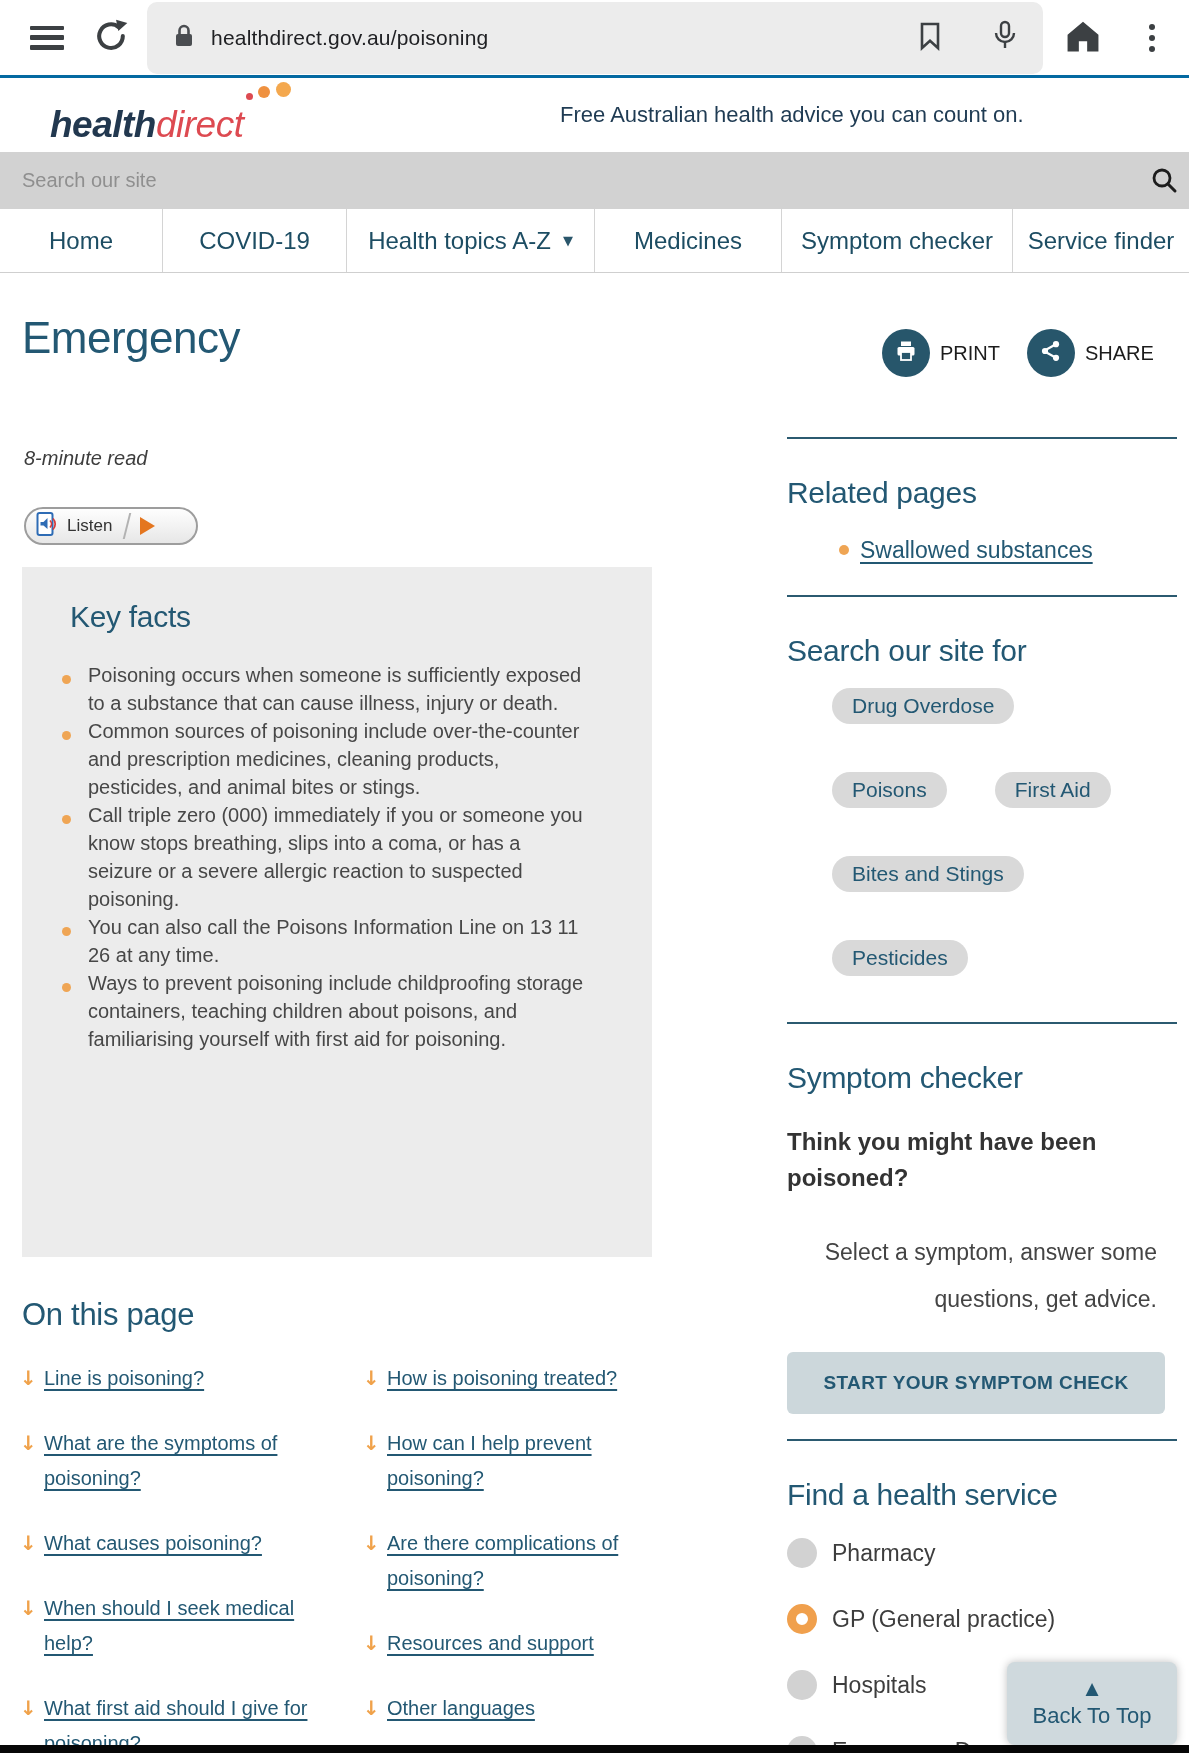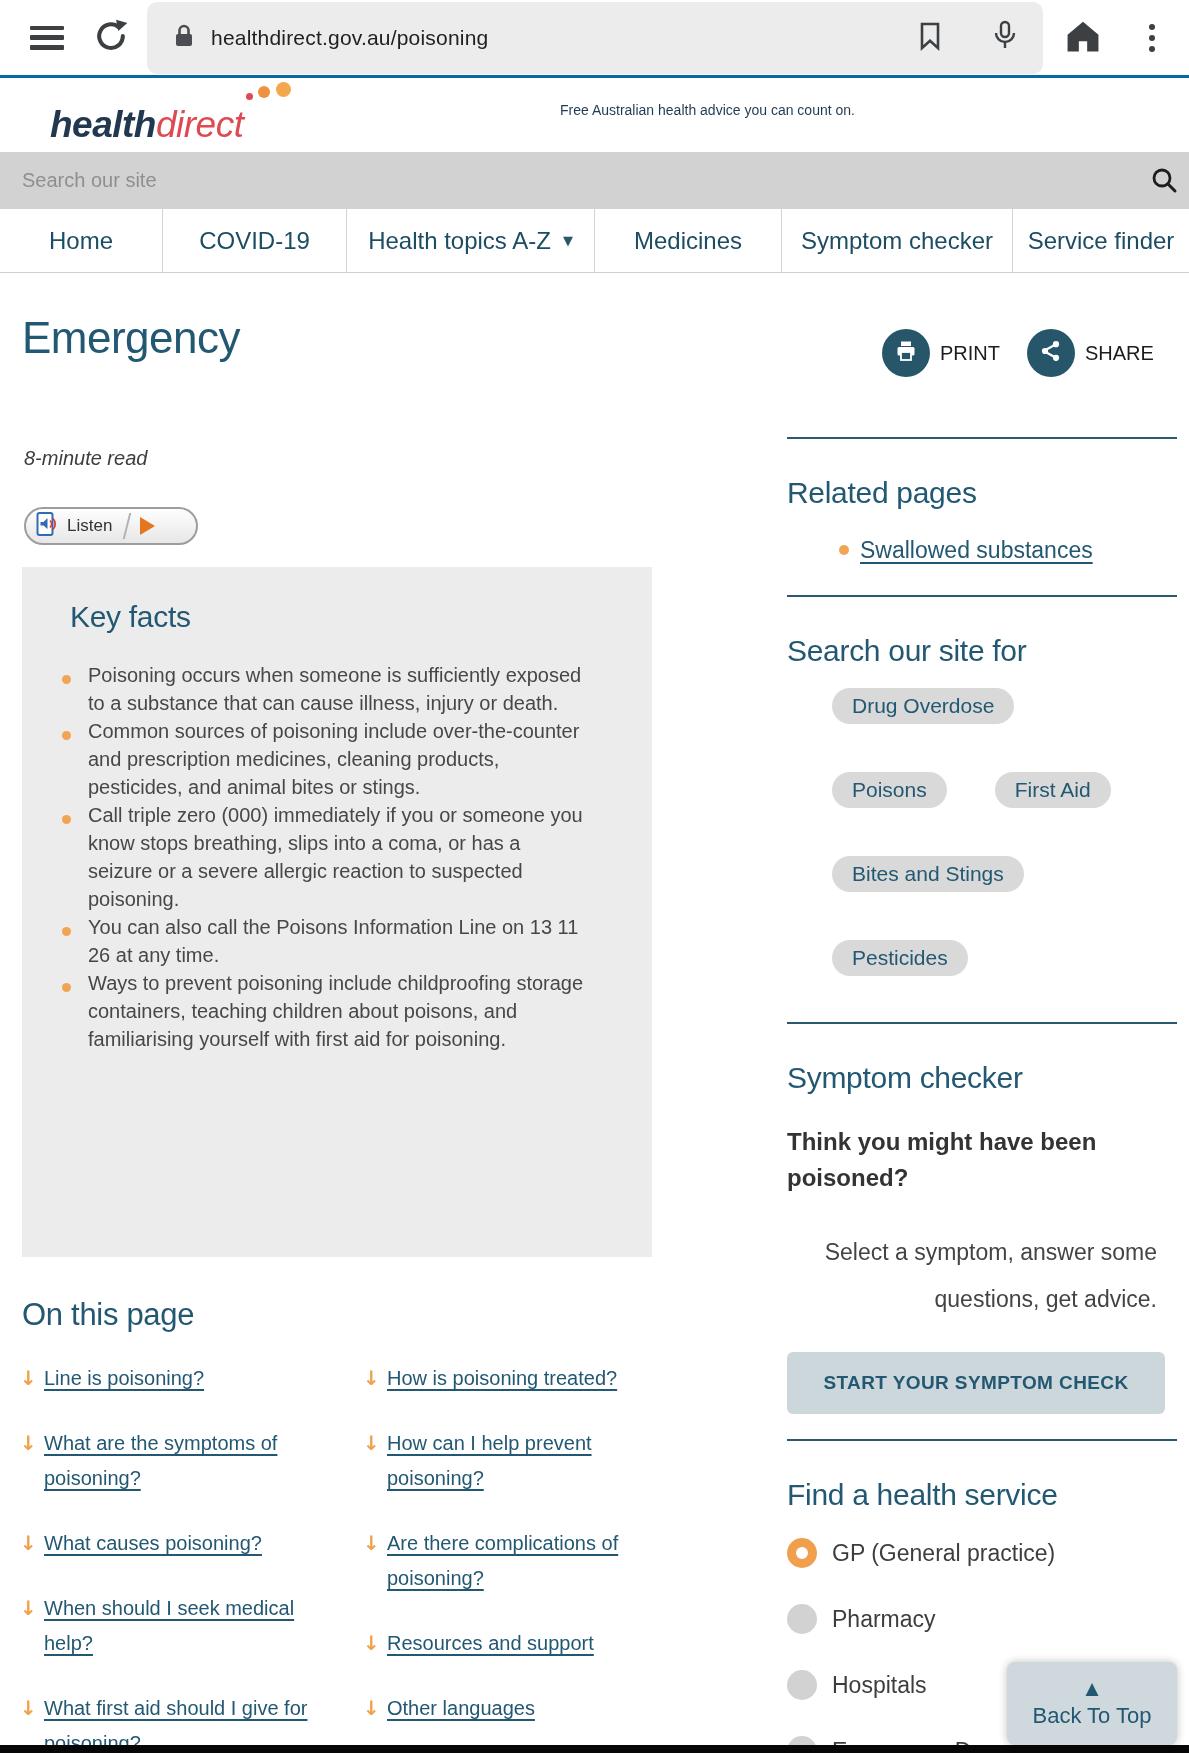--- a/index.html
+++ b/index.html
@@ -26,21 +26,21 @@
 
   
   .site-header { height:74px; background:#fff; position:relative; }
   .logo { position:absolute; left:22px; top:26px; font-style:italic; font-size:37px; letter-spacing:-0.5px;margin-left:28px; }
   .logo .lg1 { font-weight:bold; color:#22384f; }
   .logo .lg2 { color:#dd4a51; }
   .logo-dots i { position:absolute; border-radius:50%; }
   .logo-dots .d1 { width:7px; height:7px; background:#dd4a51; left:196px; top:-11px; }
   .logo-dots .d2 { width:12px; height:12px; background:#ef9140; left:208px; top:-18px; }
   .logo-dots .d3 { width:15px; height:15px; background:#f4a84e; left:226px; top:-22px; }
-  .tagline { position:absolute; left:560px; top:24px; font-size:14px; color:#1f3b53; }
+  .tagline { position:absolute; left:560px; top:24px; font-size:22px; color:#1f3b53; }
 
   
   .search-bar { height:57px; background:#d2d2d2; position:relative; display:flex; align-items:center; }
   .search-bar input { border:none; outline:none; background:transparent; font-size:20px;
     font-family:"Liberation Sans",sans-serif; color:#444; padding-left:22px; width:1100px; }
   .search-bar input::placeholder { color:#8f8f8f; opacity:1; }
   .search-glass { position:absolute; right:10px; top:14px; cursor:pointer; }
 
   
   .nav { height:64px; background:#fff; border-bottom:1px solid #cfcfcf; display:flex; }
@@ -349,26 +349,26 @@
     <h2 class="sec sc-h">Symptom checker</h2>
     <p class="sc-q">Think you might have been poisoned?</p>
     <p class="sc-desc">Select a symptom, answer some questions, get advice.</p>
     <button class="sc-btn">START YOUR SYMPTOM CHECK</button>
 
     <hr class="sb-hr sb-hr4">
 
     <h2 class="sec fs-h">Find a health service</h2>
     <div class="radios">
       <div class="radio-row">
+        <span class="radio"></span>
+        <span class="radio-label">Pharmacy</span>
+      </div>
+      <div class="radio-row">
         <span class="radio selected"></span>
         <span class="radio-label">GP (General practice)</span>
-      </div>
-      <div class="radio-row">
-        <span class="radio"></span>
-        <span class="radio-label">Pharmacy</span>
       </div>
       <div class="radio-row">
         <span class="radio"></span>
         <span class="radio-label">Hospitals</span>
       </div>
       <div class="radio-row">
         <span class="radio"></span>
         <span class="radio-label">Emergency Departments</span>
       </div>
     </div>

